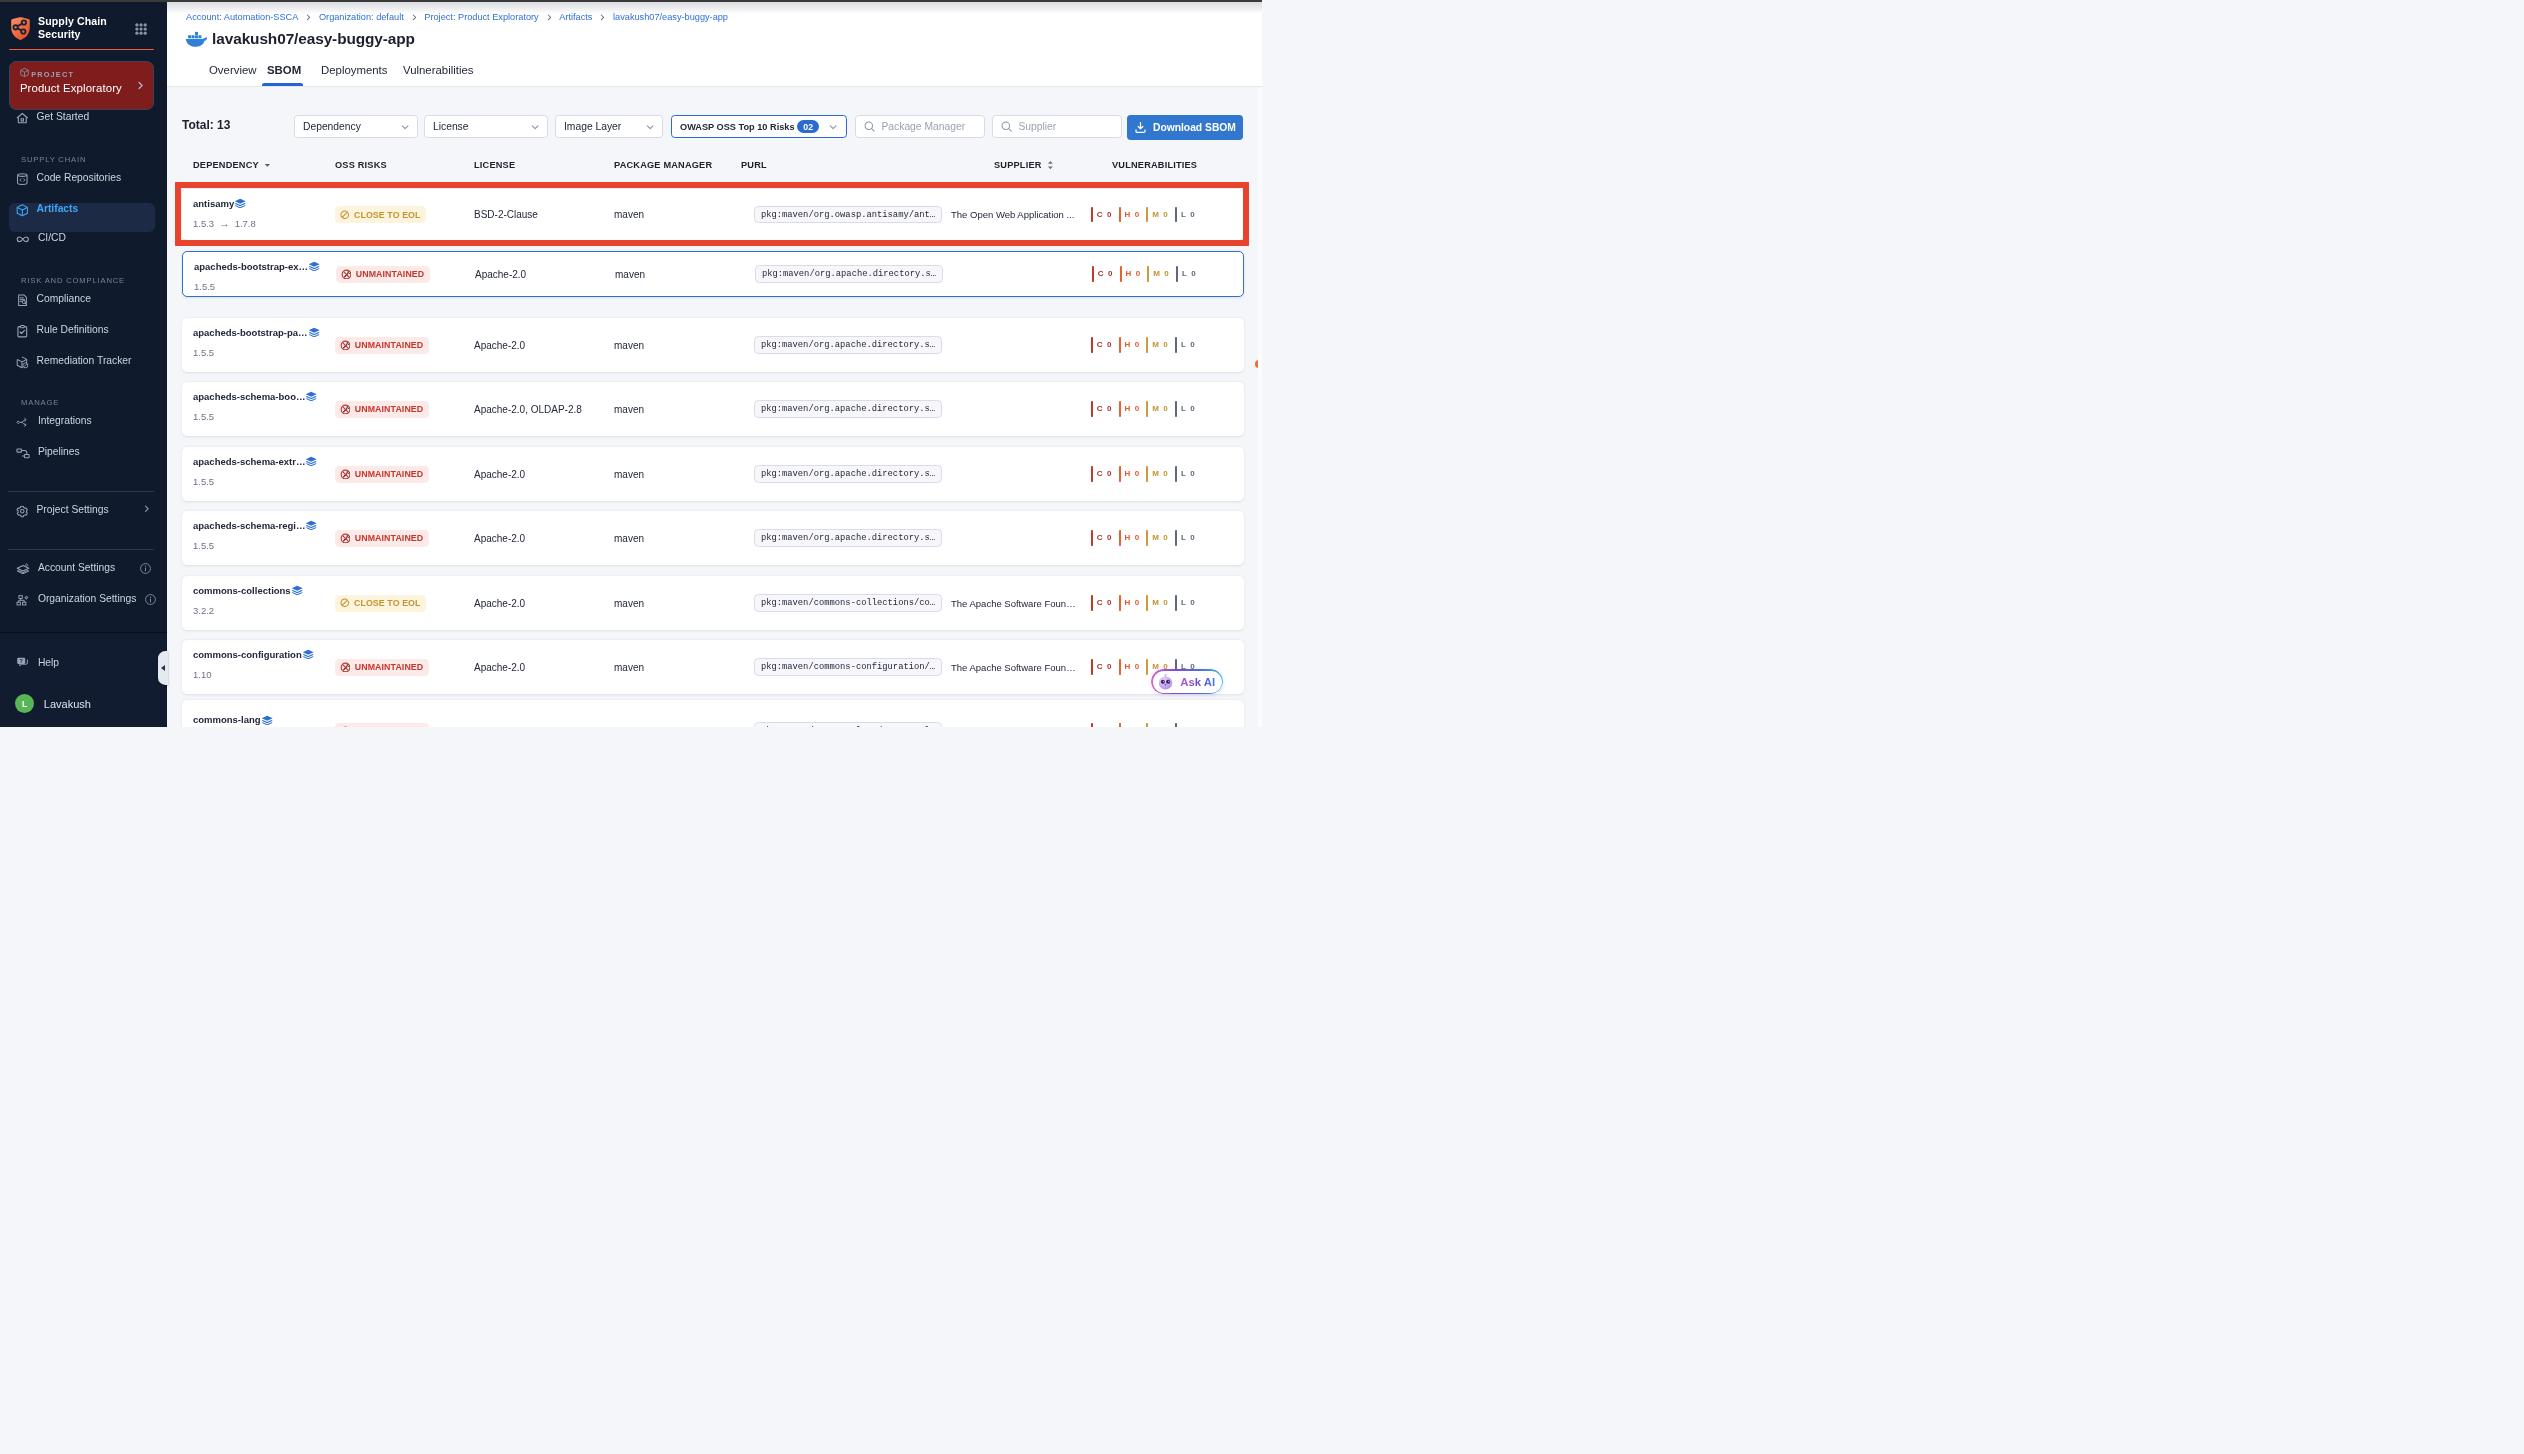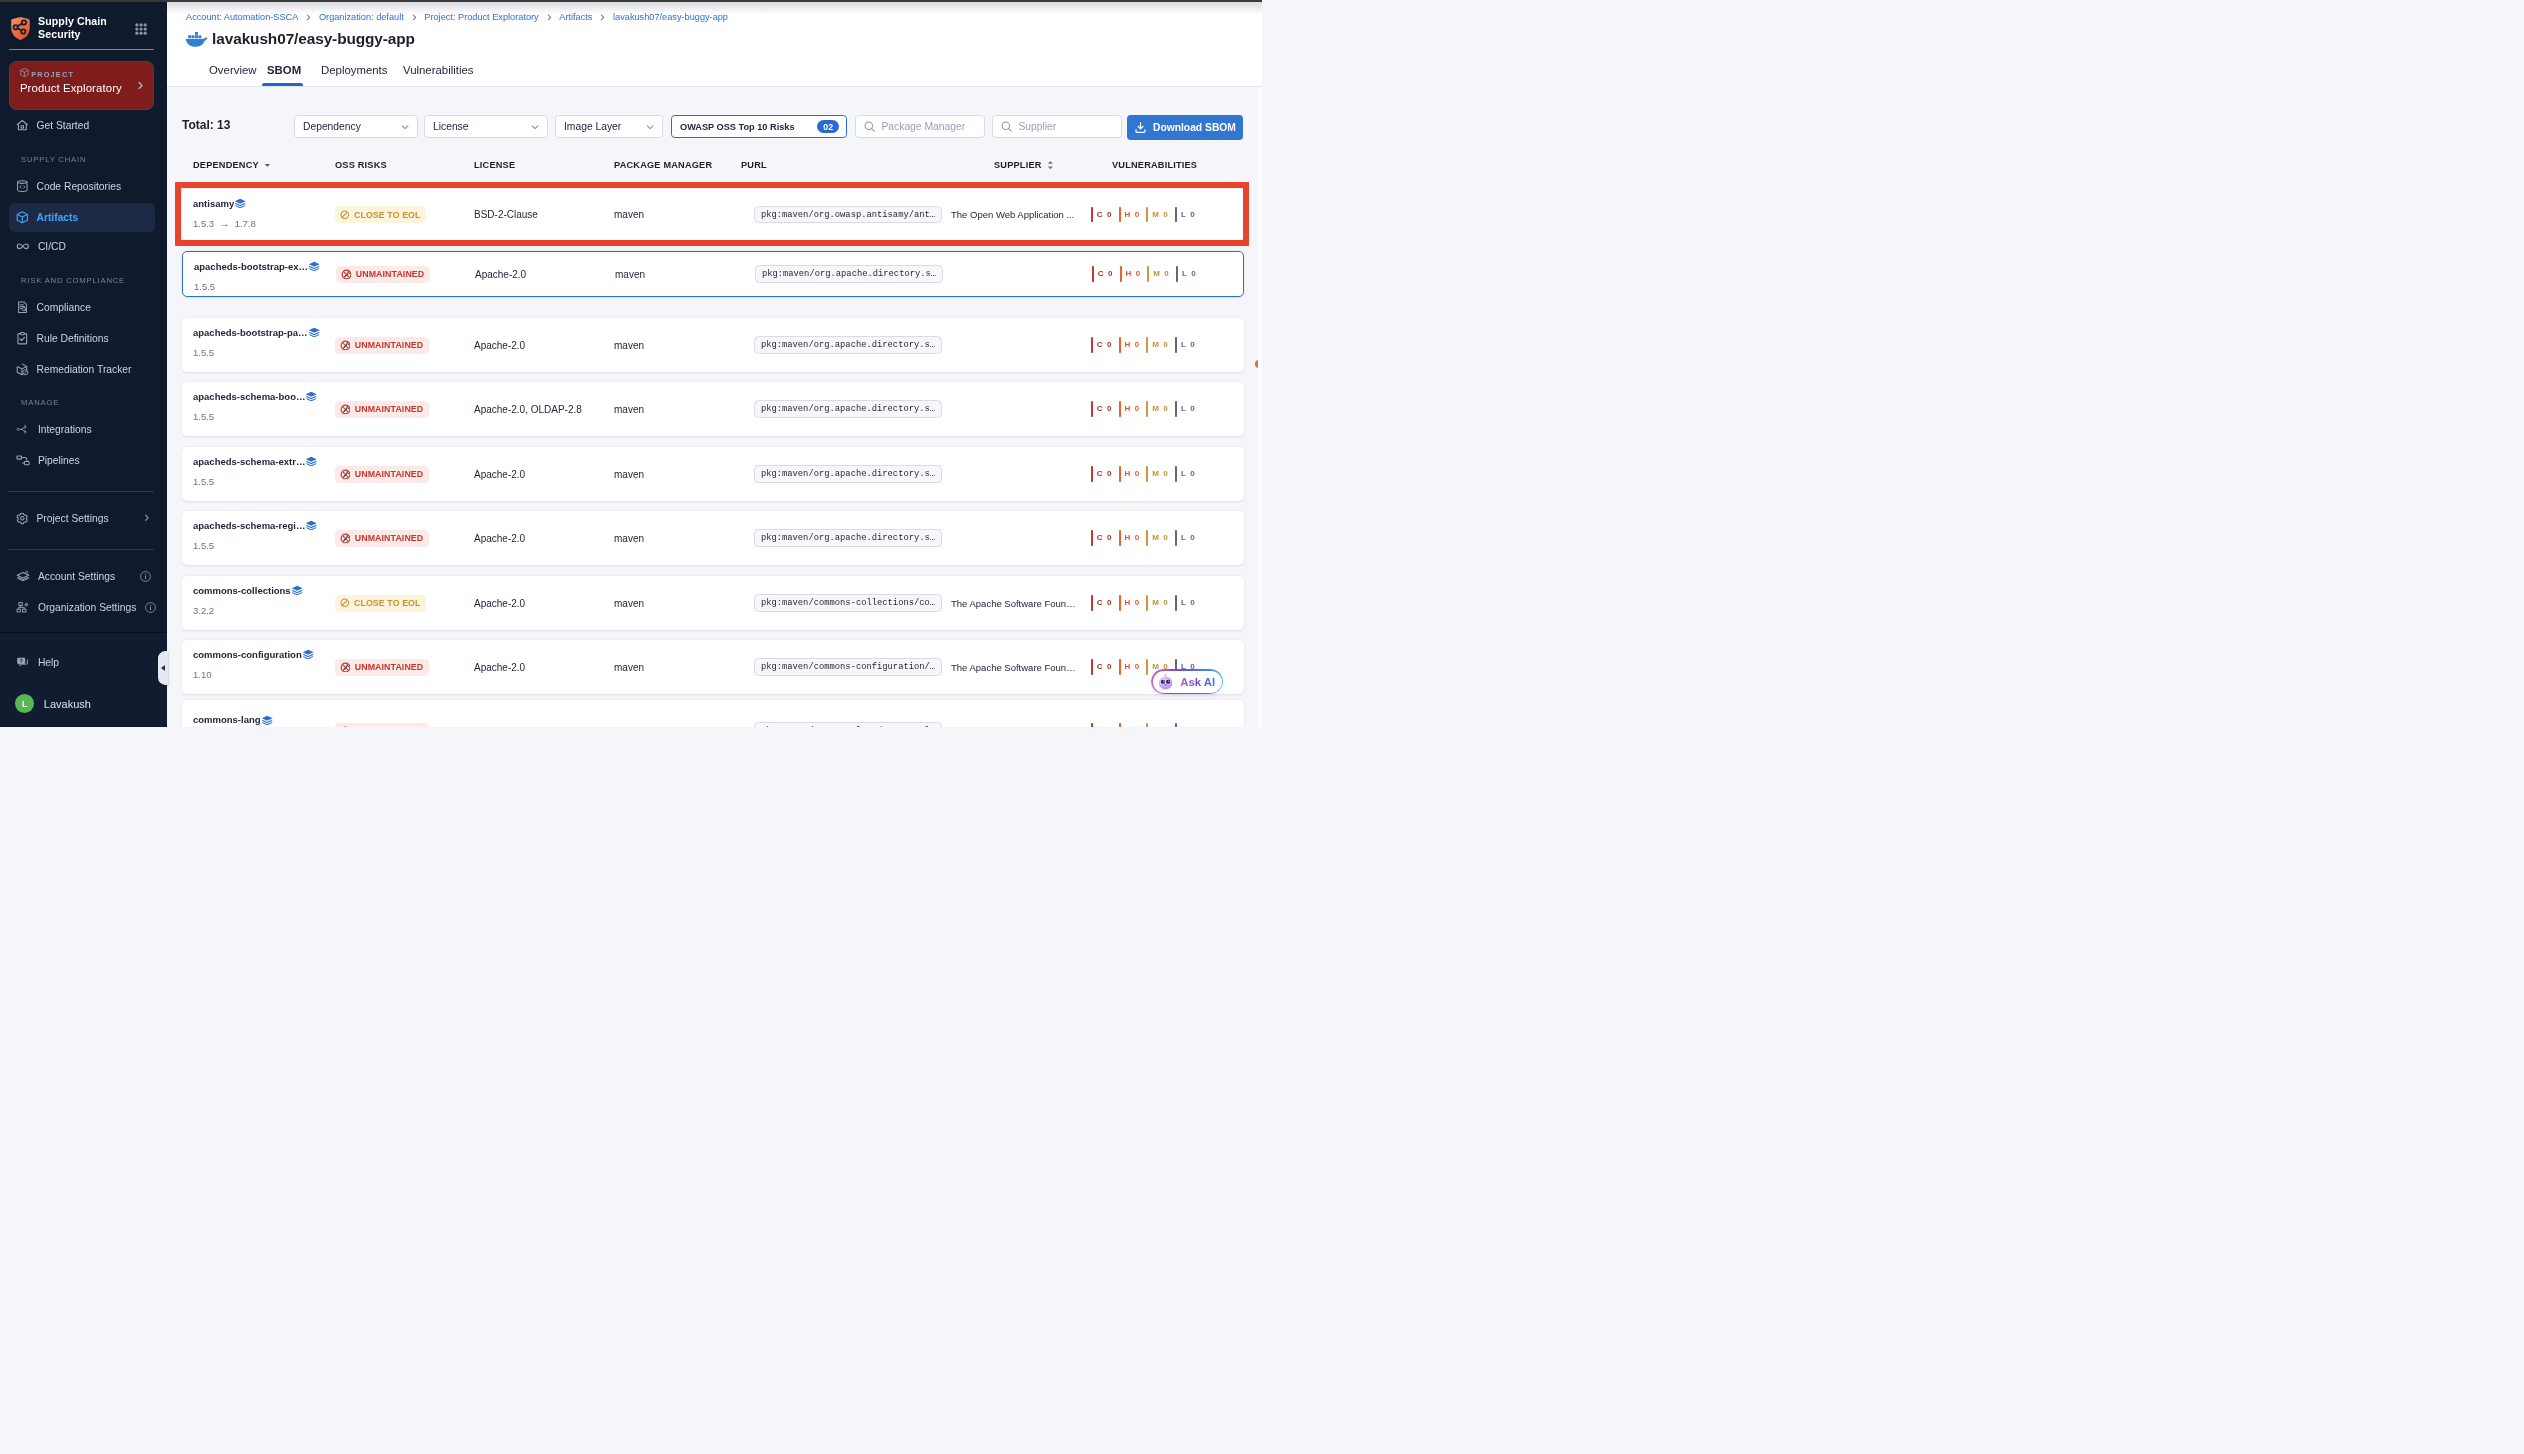--- a/index.html
+++ b/index.html
@@ -11,21 +11,21 @@
 #sbhead { position:absolute; left:0; top:0; width:167px; height:47px; }
 #logo { position:absolute; left:8.8px; top:14.3px; }
 #logotext { position:absolute; left:38px; top:13px; color:#fff; font-size:10.6px; font-weight:700; line-height:13.5px; letter-spacing:0.1px; }
 #gridbtn { position:absolute; left:135px; top:21px; }
 #orangeline { position:absolute; left:8.6px; top:47px; width:145px; height:1.9px; background:#f25c3f; border-radius:1.5px; }
 #projcard { position:absolute; left:8.6px; top:59px; width:145px; height:49px; background:#7f1d1d; border:0.7px solid #3a4459; border-radius:7.3px; }
 #projcard .plab { position:absolute; left:21.6px; top:8.4px; font-size:7.3px; font-weight:700; letter-spacing:1.2px; color:#9aa3b8; }
 #projcard .pcube { position:absolute; left:9.5px; top:5.1px; }
 #projcard .pname { position:absolute; left:10.3px; top:20px; font-size:11.4px; color:#fff; letter-spacing:0.1px; }
 #projcard .pchev { position:absolute; right:6.6px; top:18.3px; }
-.nav { position:absolute; left:8px; width:151px; height:29px; display:flex; align-items:center; color:#cdd3df; font-size:10.3px; }
+.nav { position:absolute; left:8px; width:151px; height:29px; display:flex; align-items:flex-start; color:#cdd3df; font-size:10.3px; }
 .nav svg:first-child { margin-left:7.3px; flex:0 0 auto; }
 .nav .ntext { margin-left:6.6px; white-space:nowrap; }
 .nav .nright { margin-left:auto; margin-right:7.3px; display:flex; }
 .nav.sel { color:#3ea6f7; font-weight:600; }
 .navsel { position:absolute; left:9.2px; top:201px; width:146px; height:29px; background:#1c2a45; border-radius:5.9px; }
 .navlab { position:absolute; left:21px; font-size:7.7px; font-weight:500; letter-spacing:0.8px; color:#79839a; }
 .sdiv { position:absolute; left:8px; width:146px; height:0.7px; background:#2c3750; }
 #sbbottom { position:absolute; left:0; right:0; bottom:0; height:94px; background:#121c30; box-shadow:0 -0.7px 0 #060b16; }
 #helprow { position:absolute; left:8px; bottom:50px; width:151px; height:29px; display:flex; align-items:center; color:#cdd3df; font-size:10.3px; }
 #helprow svg { margin-left:7.3px; }
@@ -48,21 +48,21 @@
 .tab { position:absolute; top:0; height:34px; display:flex; align-items:center; font-size:11.4px; color:#22273a; }
 .tab.active { font-weight:700; }
 #tabuline { position:absolute; left:95px; bottom:0; width:41px; height:2.9px; background:#2563d4; border-radius:2.2px 2.2px 0 0; }
 
 
 #totalbar { position:absolute; left:167px; top:88px; width:1095px; height:639px; }
 .total { position:absolute; left:15px; top:30px; font-size:12px; font-weight:700; color:#1d202c; }
 .fbox { position:absolute; top:27px; height:23.4px; background:#fff; border:0.7px solid #d8dbe6; border-radius:3.7px; display:flex; align-items:center; font-size:10.3px; color:#23283a; }
 .fbox .ftxt { margin-left:8px; white-space:nowrap; }
 .fbox .fchev { margin-left:auto; margin-right:6.6px; display:flex; }
-.fbox.owasp { border:1.1px solid #2a6ad1;gap:20px; }
+.fbox.owasp { border:1.1px solid #2a6ad1; }
 .fbox.owasp .ftxt { font-weight:600; font-size:9.2px; }
 .fbox.owasp .fchev { margin-right:8px; }
 .fbox .cnt { margin-left:2.9px; background:#2a6ad1; color:#fff; font-size:8.8px; font-weight:700; border-radius:7.3px; padding:1.8px 5.9px; }
 .sbox { position:absolute; top:27px; height:23.4px; background:#fff; border:0.7px solid #d8dbe6; border-radius:3.7px; display:flex; align-items:center; }
 .sbox svg { margin-left:6.6px; }
 .sbox .ph { margin-left:5.9px; font-size:10.3px; color:#9aa1b2; }
 #dlbtn { position:absolute; left:960px; top:27px; width:116px; height:25px; background:#3176cf; border-radius:3.7px; display:flex; align-items:center; justify-content:center; gap:5.9px; color:#fff; font-size:10.3px; font-weight:700; }
 
 
 .th { position:absolute; top:72px; font-size:9.2px; font-weight:700; color:#1d202c; letter-spacing:0.2px; display:flex; align-items:center; gap:4.4px; }

